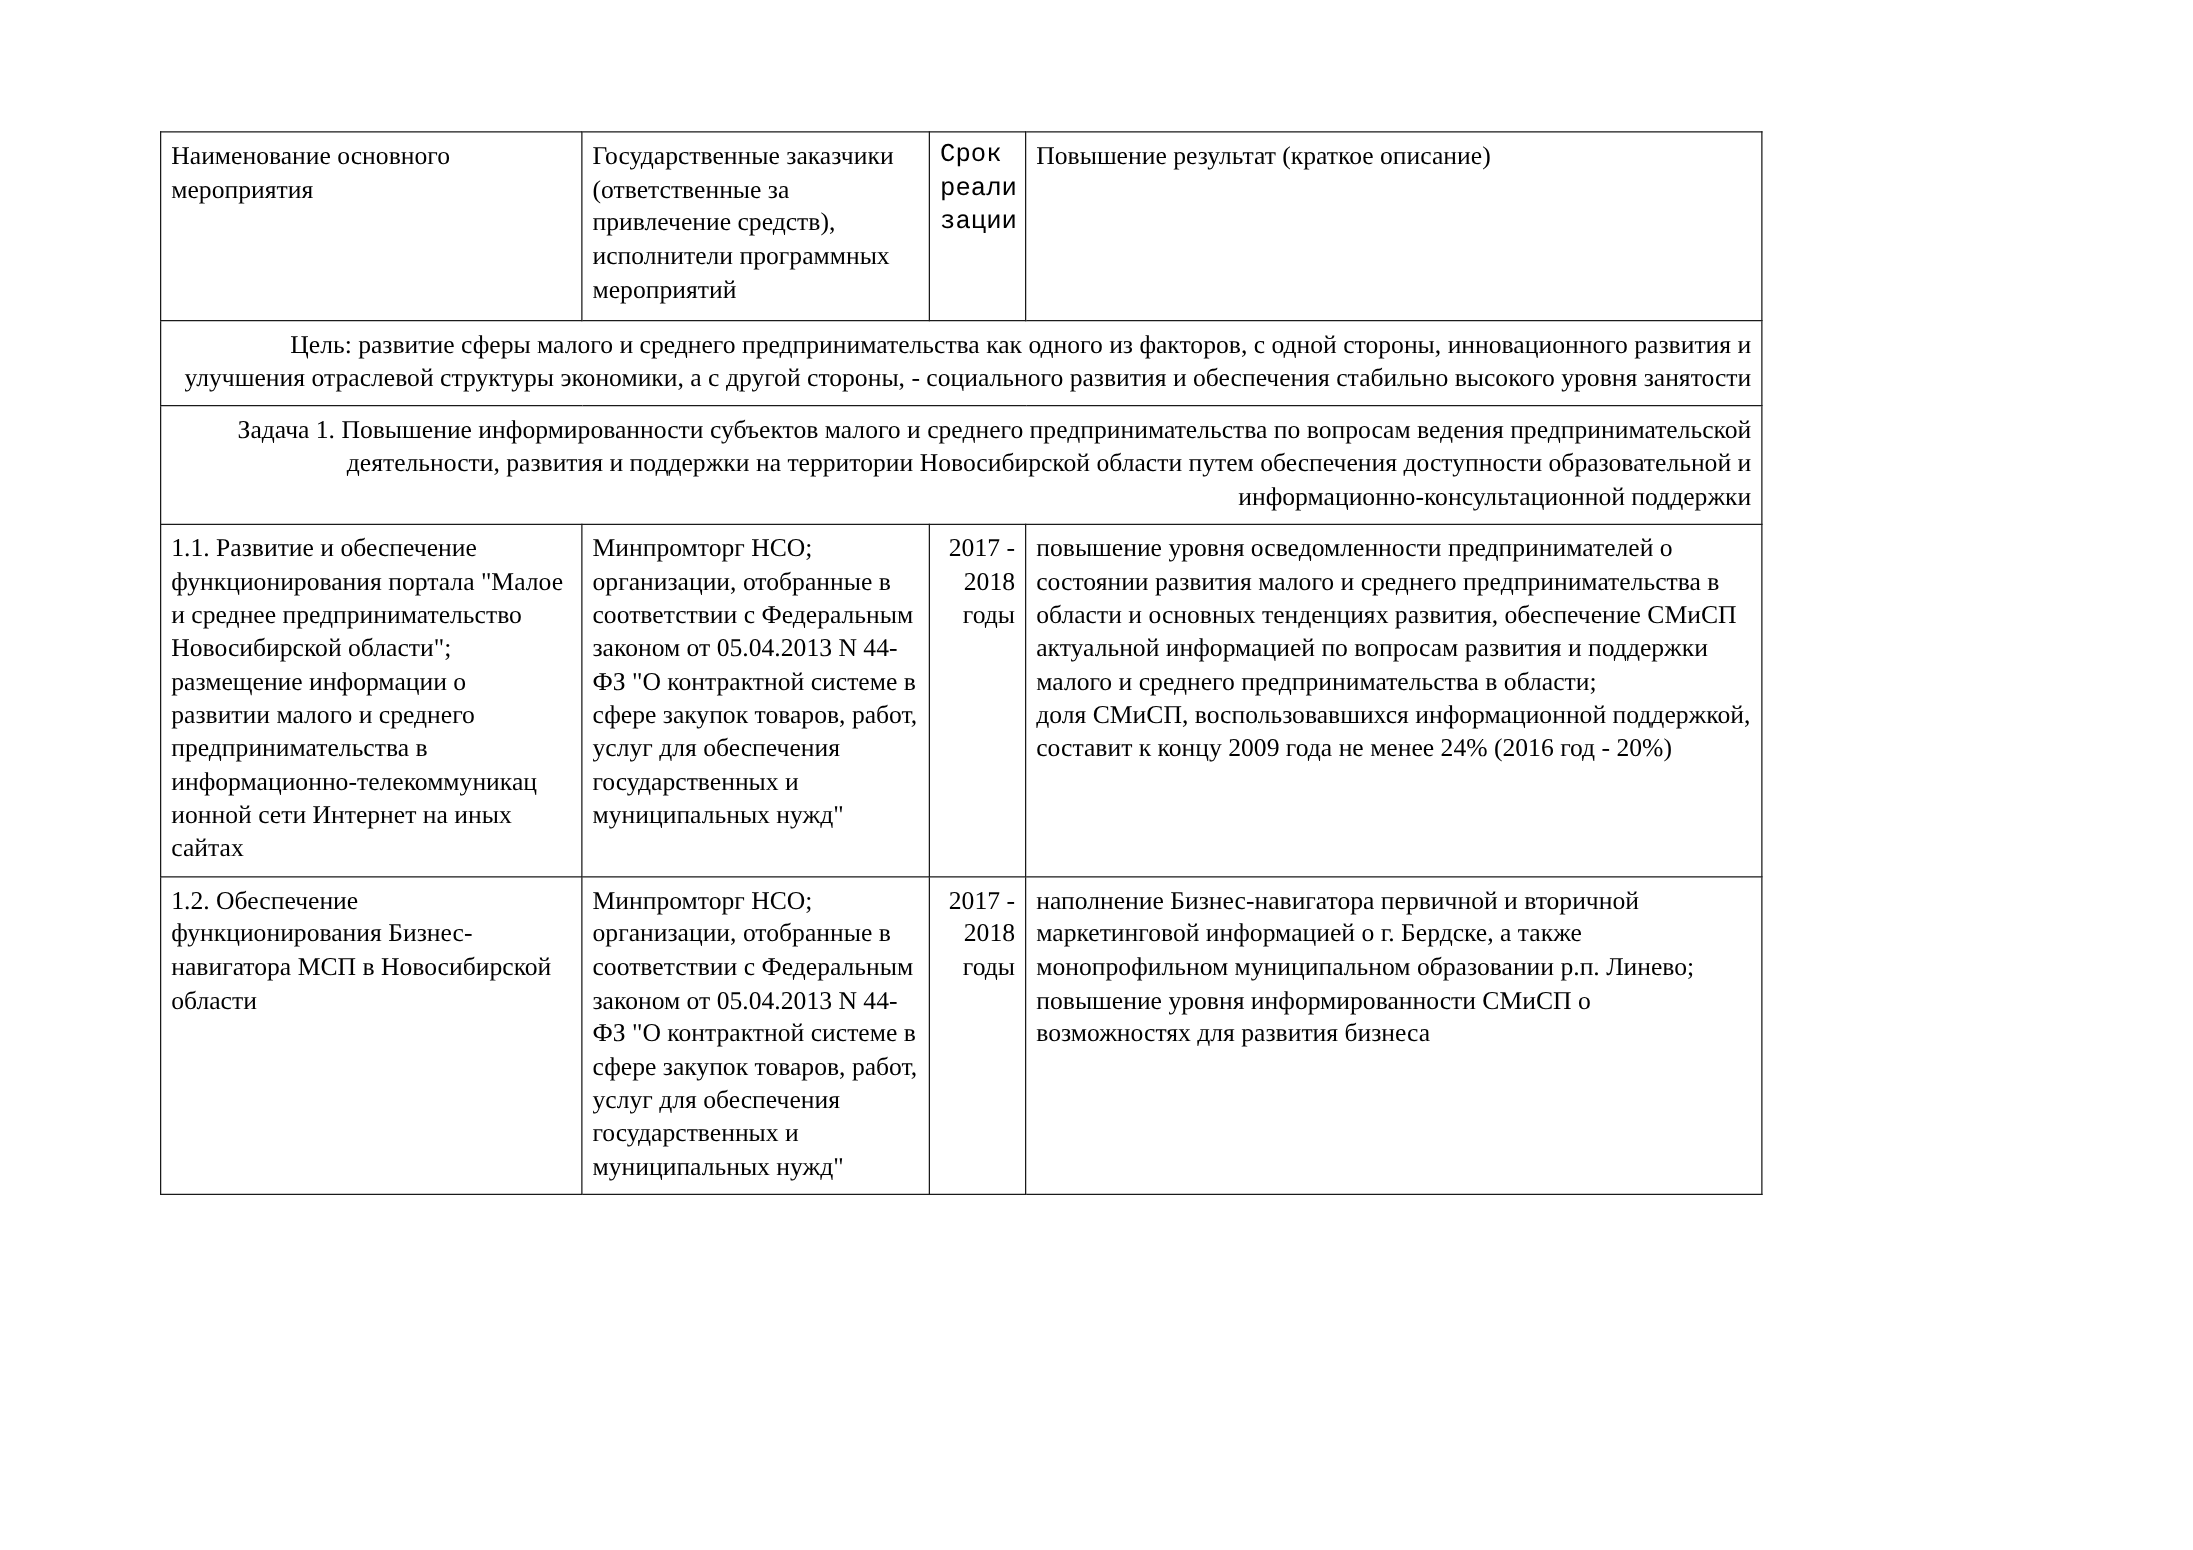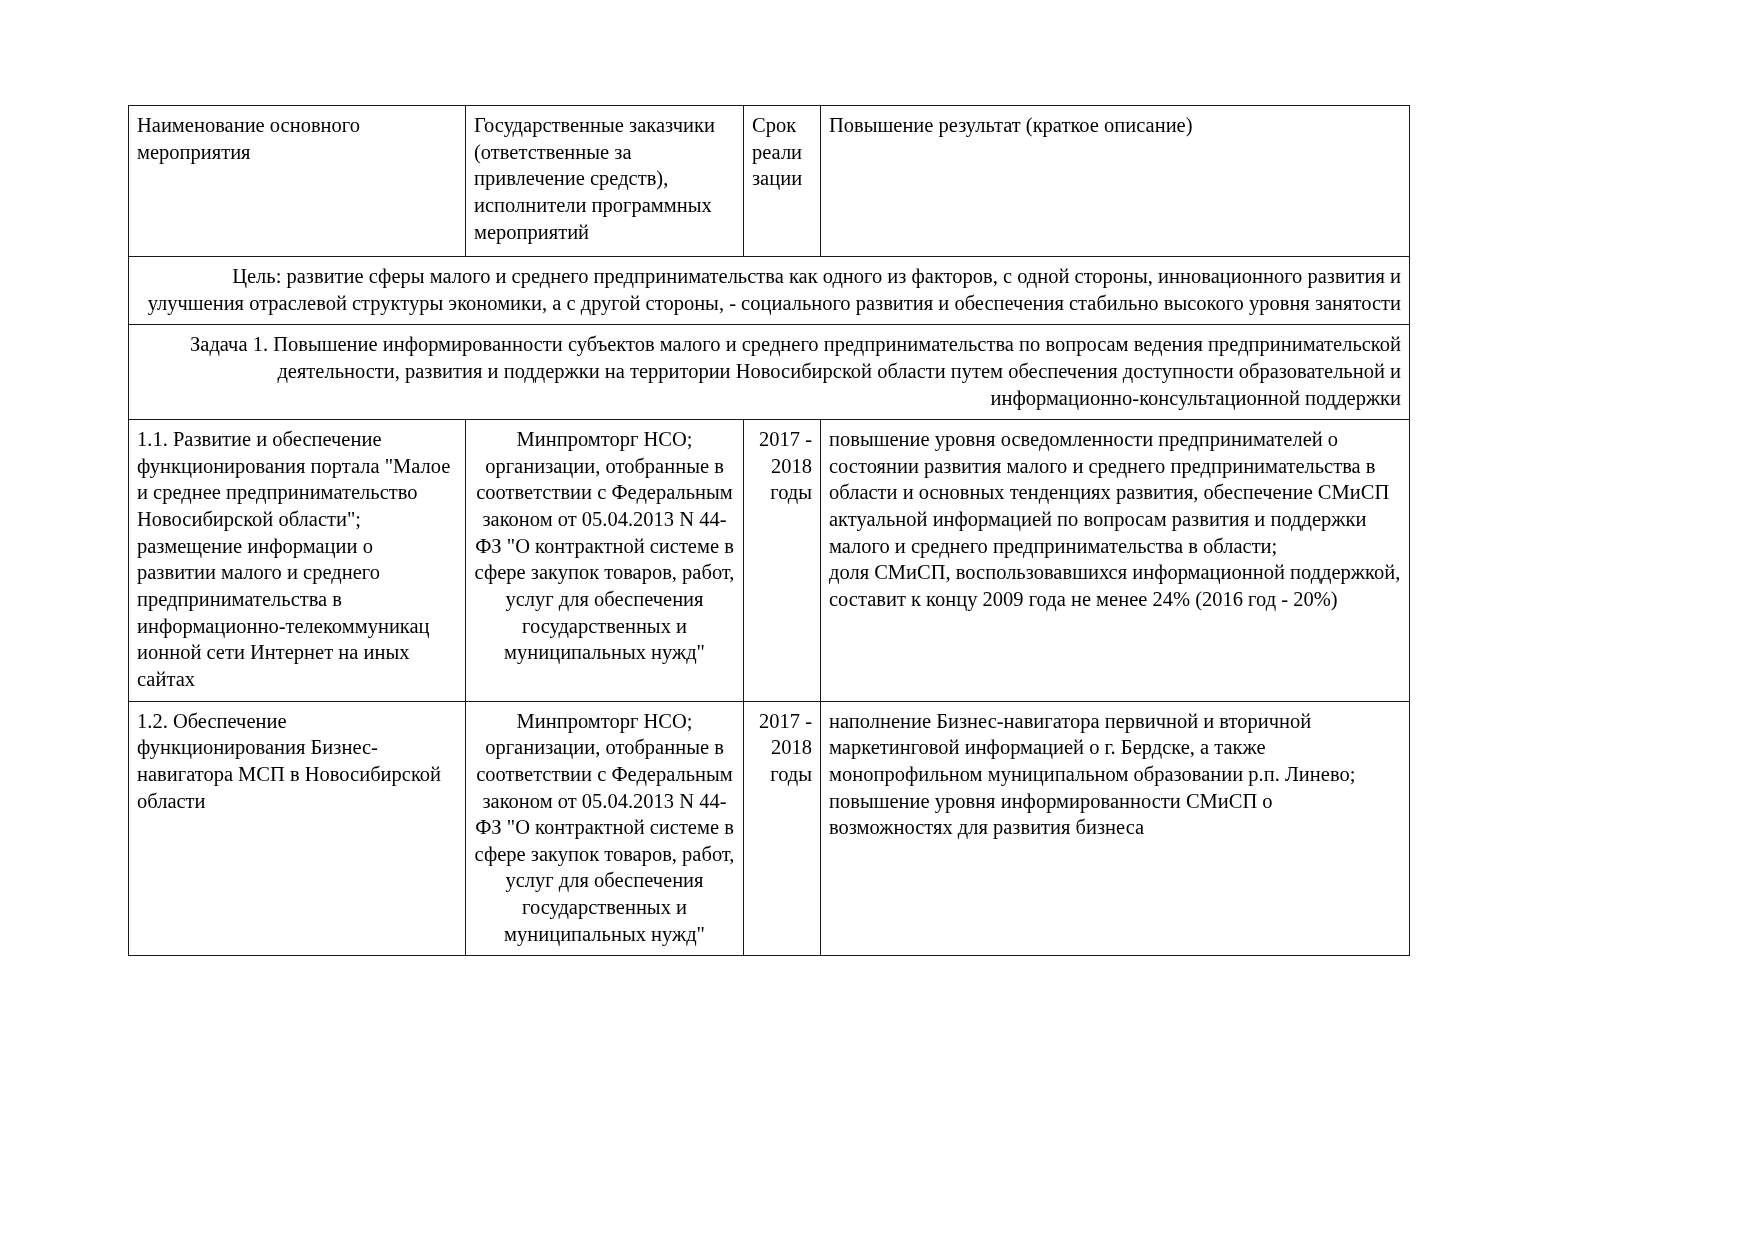--- a/index.html
+++ b/index.html
@@ -40,31 +40,32 @@
   col.c4 { width: 589px; }
 
   .hdr {
     padding-top: 14px;
     padding-bottom: 10px;
   }
   .hdr-left {
     text-align: left;
     padding-top: 14px;
     padding-bottom: 10px;
+    font-family: Liberation Mono, monospace;
   }
   .hdr-row td { height: 136px; }
 
   .fullrow {
     padding-top: 12px;
     padding-bottom: 12px;
     text-align: right;
   }
 
   .cell-left   { text-align: left; }
-  .cell-center { text-align: center; }
+  .cell-center { text-align: left; }
   .cell-right  { text-align: right; padding-right: 9px; }
 
   .cell-left p, .cell-center p, .cell-right p, .cell-result p {
     margin: 0;
   }
   .cell-result { text-align: left; }
 
   .pad-top { padding-top: 13px; }
 </style>
 </head>

